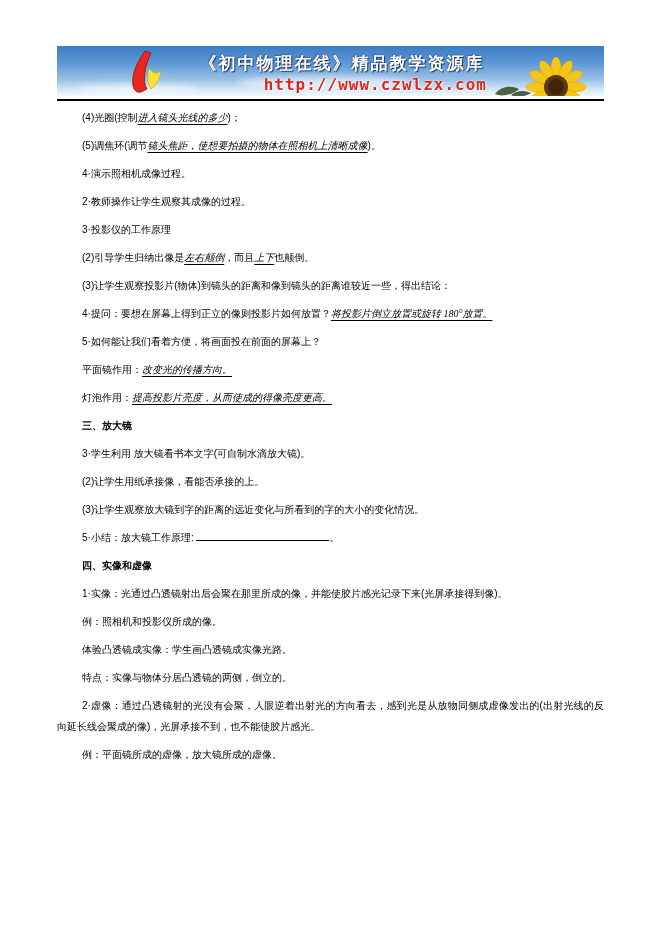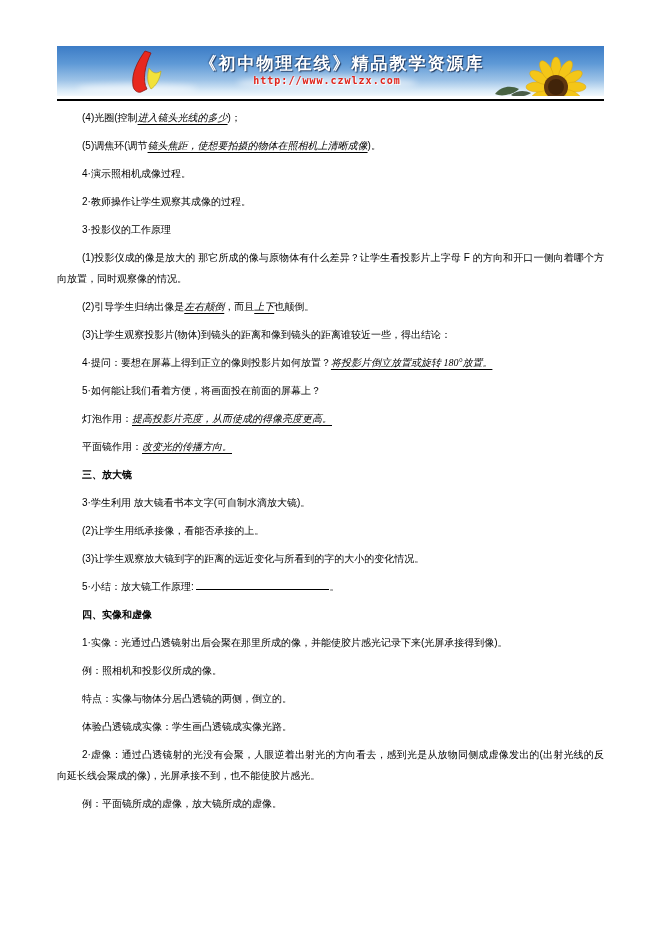--- a/index.html
+++ b/index.html
@@ -19,22 +19,22 @@
   .banner .cloud1 { left:180px; top:30px; width:180px; height:14px; }
   .banner .cloud2 { left:20px; top:38px; width:120px; height:10px; }
   .banner-title {
     position:absolute; left:110px; top:6px; width:350px; text-align:center;
     color:#ffffff; font-weight:bold; font-size:17px; letter-spacing:2px;
     font-family:"Liberation Serif", serif;
     text-shadow:1px 1px 1px rgba(15,35,70,.85), -1px -1px 1px rgba(15,35,70,.35);
     white-space:nowrap;
   }
   .banner-url {
-    position:absolute; left:110px; top:29px; width:320px; text-align:center;
-    color:#e0251c; font-weight:bold; font-size:10px; letter-spacing:1px;
+    position:absolute; left:110px; top:29px; width:320px; text-align:right;
+    color:#e0251c; font-weight:bold; font-size:16px; letter-spacing:1px;
     font-family:"DejaVu Sans Mono", monospace;
     text-shadow:0 0 2px #ffffff, 1px 1px 0 rgba(255,255,255,.8);
     white-space:nowrap;
   }
   .banner-logo { position:absolute; left:66px; top:4px; }
   .banner-sunflower { position:absolute; left:468px; top:10px; }
   .banner-foliage { position:absolute; left:436px; top:34px; }
   
   .rule { position:absolute; left:57px; top:99px; width:547px; height:2px; background:#000; }
   
@@ -97,34 +97,33 @@
   </div>
 
   <div class="rule"></div>
 
   <div class="doc">
       <p class="para"><span class="seg-normal">(4)光圈(控制</span><span class="seg-answer">进入镜头光线的多少</span><span class="seg-normal">)；</span></p>
       <p class="para"><span class="seg-normal">(5)调焦环(调节</span><span class="seg-answer">镜头焦距，使想要拍摄的物体在照相机上清晰成像</span><span class="seg-normal">)。</span></p>
       <p class="para"><span class="seg-normal">4·演示照相机成像过程。</span></p>
       <p class="para"><span class="seg-normal">2·教师操作让学生观察其成像的过程。</span></p>
       <p class="para"><span class="seg-normal">3·投影仪的工作原理</span></p>
-      <p class="para"><span class="seg-normal">(1)投影仪成的像是放大的 那它所成的像与原物体有什么差异？让学生看投影片上字母 F 的方向和开口一侧向着哪个方向放置，同时观察像的情况。</span></p>
       <p class="para"><span class="seg-normal">(2)引导学生归纳出像是</span><span class="seg-answer">左右颠倒</span><span class="seg-normal">，而且</span><span class="seg-answer">上下</span><span class="seg-normal">也颠倒。</span></p>
       <p class="para"><span class="seg-normal">(3)让学生观察投影片(物体)到镜头的距离和像到镜头的距离谁较近一些，得出结论：</span></p>
       <p class="para"><span class="seg-normal">4·提问：要想在屏幕上得到正立的像则投影片如何放置？</span><span class="seg-answer">将投影片倒立放置或旋转 180°放置。</span></p>
       <p class="para"><span class="seg-normal">5·如何能让我们看着方便，将画面投在前面的屏幕上？</span></p>
+      <p class="para"><span class="seg-normal">平面镜作用：</span><span class="seg-answer">改变光的传播方向。</span></p>
       <p class="para"><span class="seg-normal">灯泡作用：</span><span class="seg-answer">提高投影片亮度，从而使成的得像亮度更高。</span></p>
-      <p class="para"><span class="seg-normal">平面镜作用：</span><span class="seg-answer">改变光的传播方向。</span></p>
       <p class="para heading"><span class="seg-normal">三、放大镜</span></p>
       <p class="para"><span class="seg-normal">3·学生利用 放大镜看书本文字(可自制水滴放大镜)。</span></p>
       <p class="para"><span class="seg-normal">(2)让学生用纸承接像，看能否承接的上。</span></p>
       <p class="para"><span class="seg-normal">(3)让学生观察放大镜到字的距离的远近变化与所看到的字的大小的变化情况。</span></p>
       <p class="para"><span class="seg-normal">5·小结：放大镜工作原理: </span><span class="seg-blank"></span><span class="seg-normal">。</span></p>
       <p class="para heading"><span class="seg-normal">四、实像和虚像</span></p>
       <p class="para"><span class="seg-normal">1·实像：光通过凸透镜射出后会聚在那里所成的像，并能使胶片感光记录下来(光屏承接得到像)。</span></p>
       <p class="para"><span class="seg-normal">例：照相机和投影仪所成的像。</span></p>
+      <p class="para"><span class="seg-normal">体验凸透镜成实像：学生画凸透镜成实像光路。</span></p>
       <p class="para"><span class="seg-normal">特点：实像与物体分居凸透镜的两侧，倒立的。</span></p>
-      <p class="para"><span class="seg-normal">体验凸透镜成实像：学生画凸透镜成实像光路。</span></p>
       <p class="para"><span class="seg-normal">2·虚像：通过凸透镜射的光没有会聚，人眼逆着出射光的方向看去，感到光是从放物同侧成虚像发出的(出射光线的反向延长线会聚成的像)，光屏承接不到，也不能使胶片感光。</span></p>
       <p class="para"><span class="seg-normal">例：平面镜所成的虚像，放大镜所成的虚像。</span></p>
     </div>
 
 </div>
 
 </body></html>

